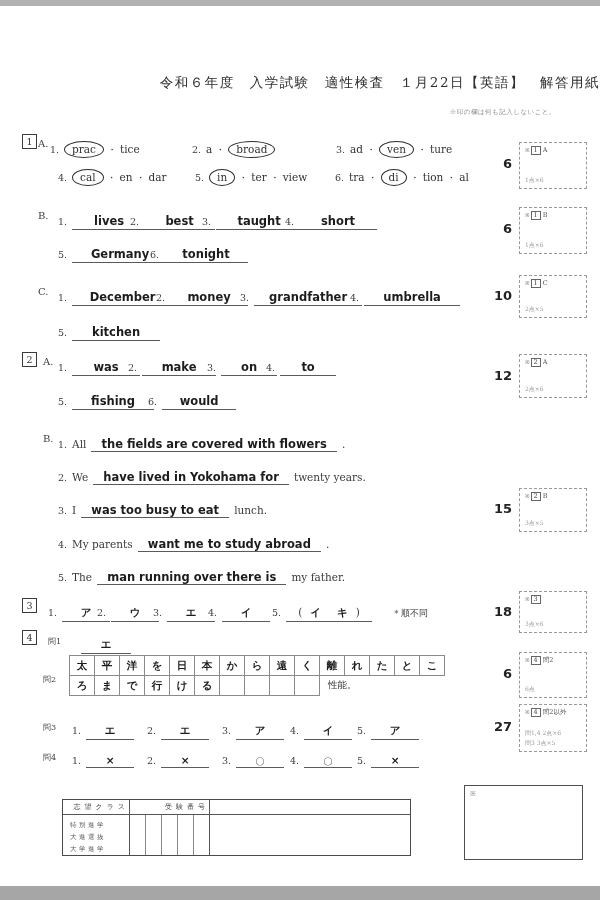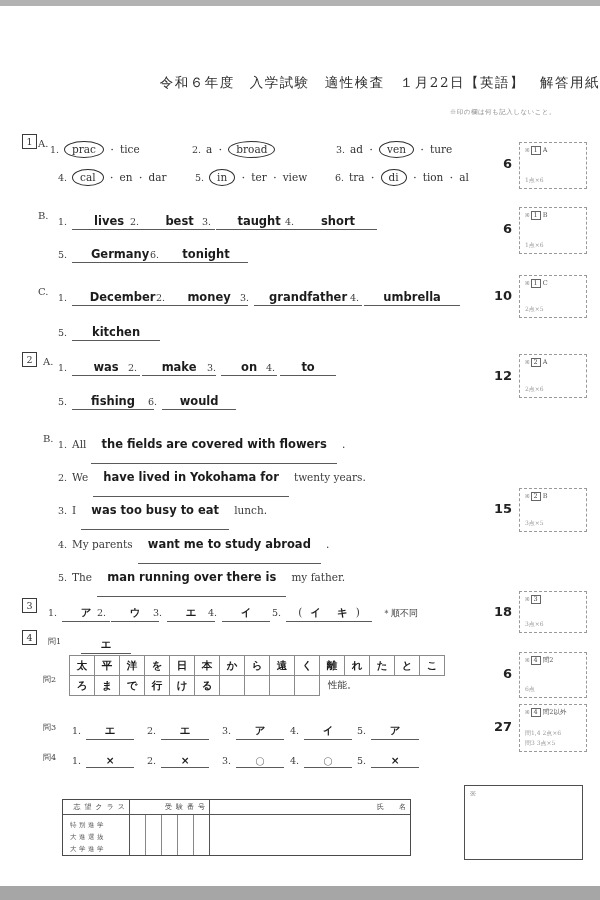--- a/index.html
+++ b/index.html
@@ -20,23 +20,23 @@
   .item{position:absolute;top:0;white-space:nowrap}
   .lab{font-size:10px;color:#3c3c3c}
   .qn{font-size:9.5px;color:#3c3c3c;margin-right:5px}
   .hw{font-family:"DejaVu Sans","Liberation Sans",sans-serif;font-weight:700;color:#1c1c1c}
   .u{display:inline-block;border-bottom:1.2px solid #5a5a5a;text-align:center;padding:0 8px 1px}
   .ans{font-size:11.5px}
   .syl{font-size:10.5px;color:#333}
   .dot{display:inline-block;margin:0 3px;color:#444;font-size:10px}
   .circ{border:1.6px solid #2c2c2c;border-radius:50%;padding:1px 7px 2px;display:inline-block}
   .pre,.post{font-size:10.5px;color:#3a3a3a}
-  .ub{padding:0 10px 12px;font-size:11.5px}
+  .ub{padding:0 10px 0;font-size:11.5px}
   .jhw{font-size:10.5px}
-  .ordnote{font-size:9px;color:#3a3a3a;margin-left:10px}
+  .ordnote{font-size:9px;color:#3a3a3a;margin-left:20px}
   .qlabel{font-size:8px;color:#3c3c3c}
 
   .ggrid{position:absolute;left:70px;top:655px}
   .grow{display:flex}
   .gcell{width:24px;height:19px;border:1px solid #8a8a8a;margin-left:-1px;
     text-align:center;line-height:19px;font-size:10.5px;
     font-family:"DejaVu Sans","Liberation Sans",sans-serif;font-weight:700;color:#1c1c1c}
   .grow2{margin-top:-1px}
   .gsuffix{font-size:9.5px;color:#333;margin-left:8px;line-height:19px;
     font-family:"DejaVu Serif","Liberation Serif",serif;font-weight:400}
@@ -281,21 +281,20 @@
   <div>
     <div class="sdetail" style="padding-bottom:0">問1,4 2点×6</div>
     <div class="sdetail">問3 3点×5</div>
   </div>
 </div>
 
 <div class="ftable">
   <div class="fhead">
     <div class="fh fh1">志望クラス</div>
     <div class="fh fh2">受験番号</div>
-    <div class="fh fh3">氏　名</div>
   </div>
   <div class="fbody">
     <div class="fb1">
       <div>特別進学</div>
       <div>大進選抜</div>
       <div>大学進学</div>
     </div>
     <div class="fb2">
       <div class="fsub"></div>
       <div class="fsub"></div>

